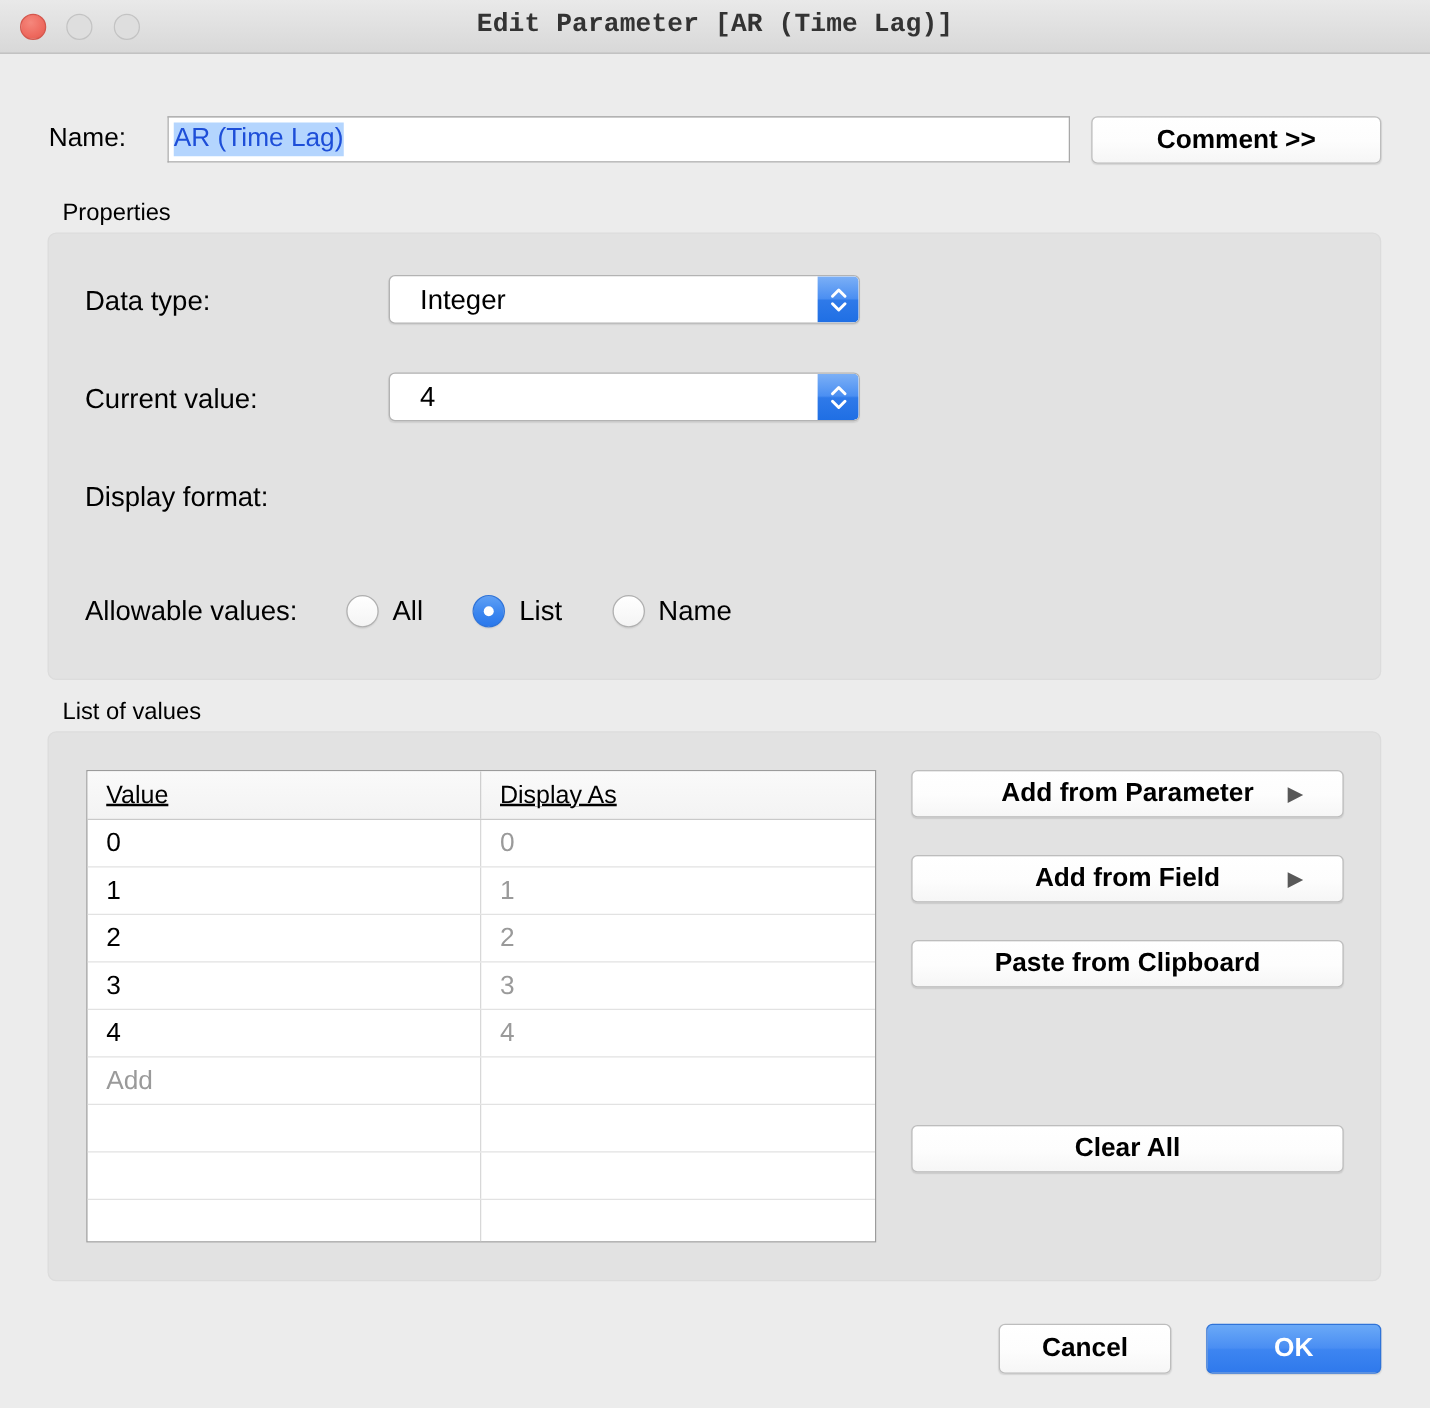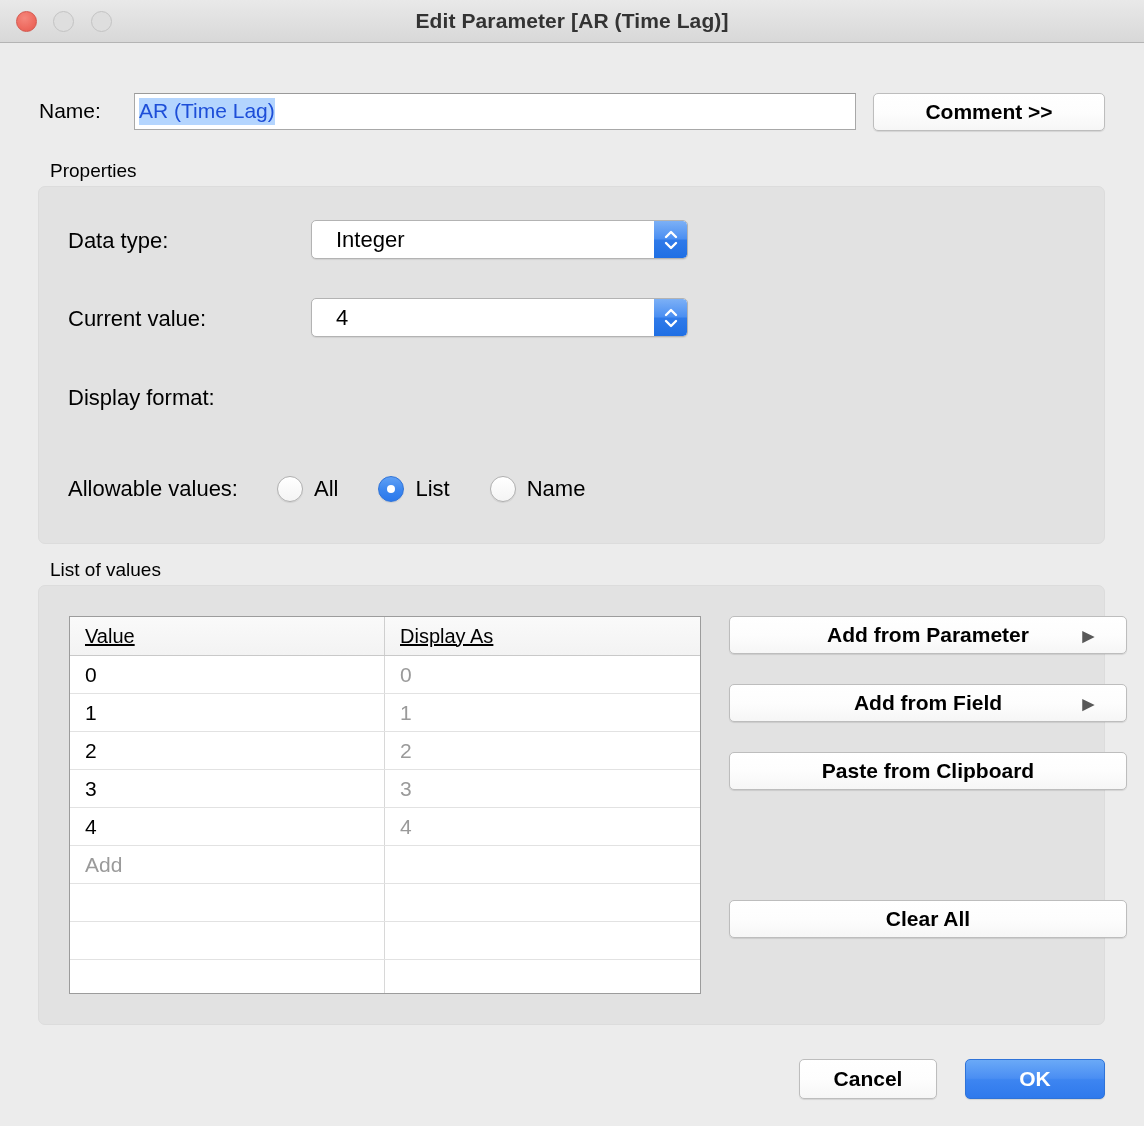--- a/index.html
+++ b/index.html
@@ -57,20 +57,21 @@
   }
   .title-text {
     position: absolute;
     left: 0; top: 9px;
     width: 1144px;
     text-align: center;
     font-size: 21px;
     font-weight: bold;
     color: #333333;
     letter-spacing: 0.1px;
+    font-family: Liberation Mono, monospace;
   }
 
   
   .name-label {
     position: absolute;
     left: 39px;
     top: 99px;
     font-size: 21px;
     color: #000;
   }
@@ -275,21 +276,21 @@
     box-sizing: border-box;
   }
   .td-value { width: 315px; border-right: 1px solid #d8d8d8; color: #000; }
   .td-display { flex: 1; color: #9a9a9a; }
   .td-add { color: #9a9a9a; }
 
   
   .side-btn {
     position: absolute;
     left: 729px;
-    width: 398px;
+    width: 346px;
     height: 38px;
     font-weight: bold;
   }
   .side-btn .arrow {
     position: absolute;
     right: 32px;
     font-size: 15px;
     color: #585858;
     line-height: 1;
   }

